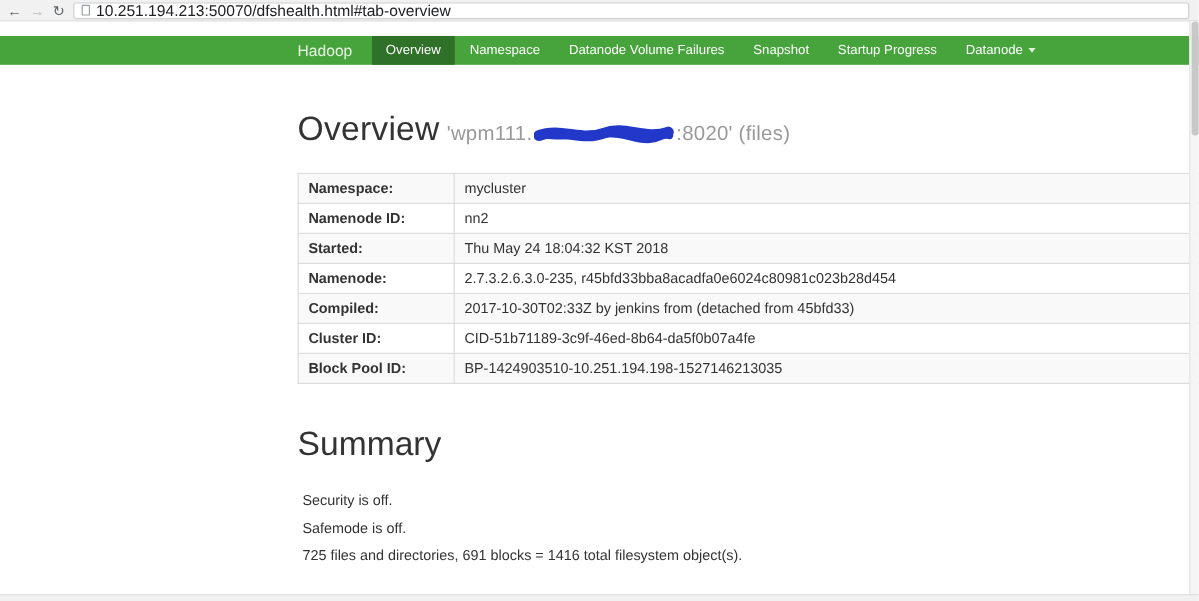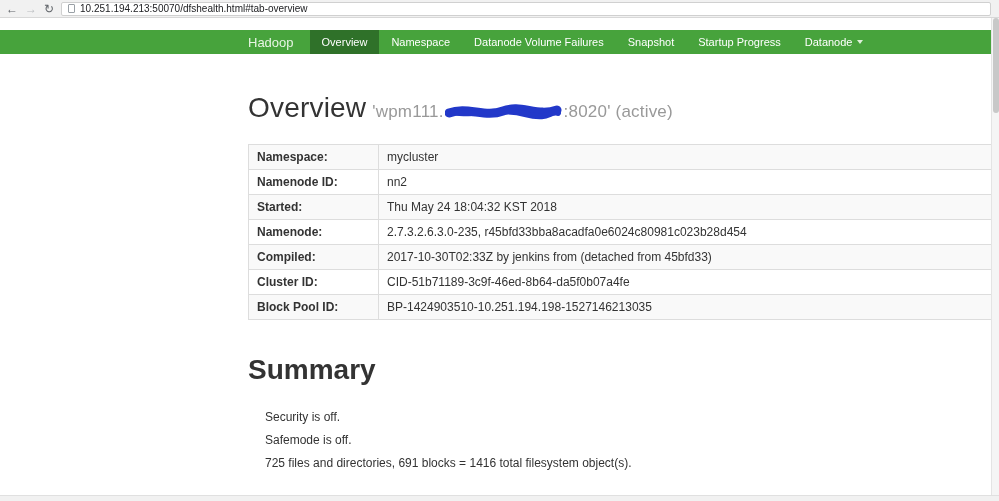--- a/index.html
+++ b/index.html
@@ -31,21 +31,21 @@
     padding: 0 6px; gap: 5px;
     overflow: hidden;
   }
   .doc-icon {
     width: 7px; height: 9px;
     border: 1px solid #9aa0a6;
     border-radius: 1px;
     background: #fff;
     flex: 0 0 auto;
   }
-  .addr-text { font-size: 10px; color: #202124; white-space: nowrap; }
+  .addr-text { font-size: 13px; color: #202124; white-space: nowrap; }
 
   .chrome-gap { height: 12px; background: #ffffff; }
 
   
   .navbar {
     height: 24px;
     background: #47a33c;
     display: flex; align-items: stretch;
     padding-left: 248px;
     color: #fff;
@@ -97,24 +97,24 @@
     border: 1px solid #ddd;
     padding: 5px 8px;
     height: 24px;
   }
   table.info td.lbl { font-weight: bold; width: 130px; }
   table.info tr:nth-child(odd) { background: #f9f9f9; }
   table.info tr:nth-child(even) { background: #ffffff; }
 
   .summary-title {
     margin: 34px 0 24px 0;
-    font-size: 28px; font-weight: 700; color: #333;
+    font-size: 28px; font-weight: 400; color: #333;
   }
   .summary-line {
-    margin: 0 0 9px 17px;
+    margin: 0 0 9px 4px;
     font-size: 12px; color: #333;
   }
 
   
   .scrollbar {
     position: absolute; top: 18px; right: 0; bottom: 6px;
     width: 8px;
     background: #f5f5f5;
     border-left: 1px solid #e4e4e4;
   }
@@ -154,21 +154,21 @@
     <span class="caret"></span>
   </span>
 </nav>
 
 <div class="content">
 
   <h1 class="page-title">
     <span>Overview</span><span class="subtitle"><span>'wpm111.</span><svg class="scribble" width="118" height="16" viewBox="0 0 118 16">
           <path d="M4,9 C22,2 40,14 58,7 S92,13 112,6" stroke="#2238c9" stroke-width="9" fill="none" stroke-linecap="round"></path>
           <path d="M8,8 C30,13 55,3 80,10 S104,6 113,9" stroke="#2238c9" stroke-width="6" fill="none" stroke-linecap="round"></path>
-        </svg><span>:8020' (active)</span></span>
+        </svg><span>:8020' (files)</span></span>
   </h1>
 
   <table class="info">
     <tbody>
       <tr>
         <td class="lbl">Namespace:</td>
         <td>mycluster</td>
       </tr>
       <tr>
         <td class="lbl">Namenode ID:</td>

